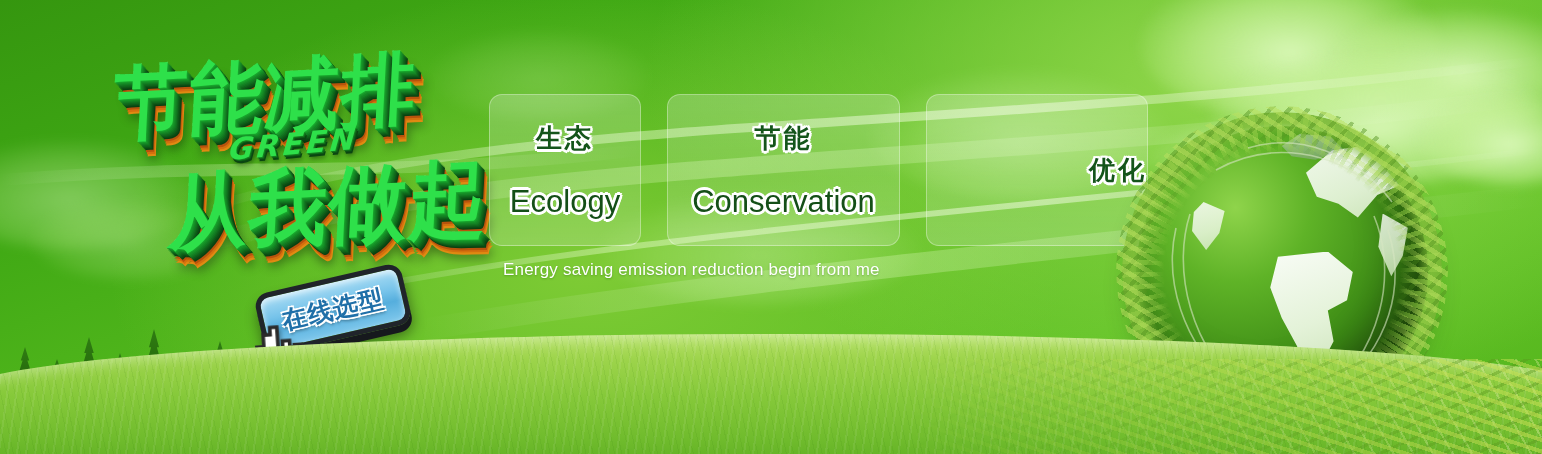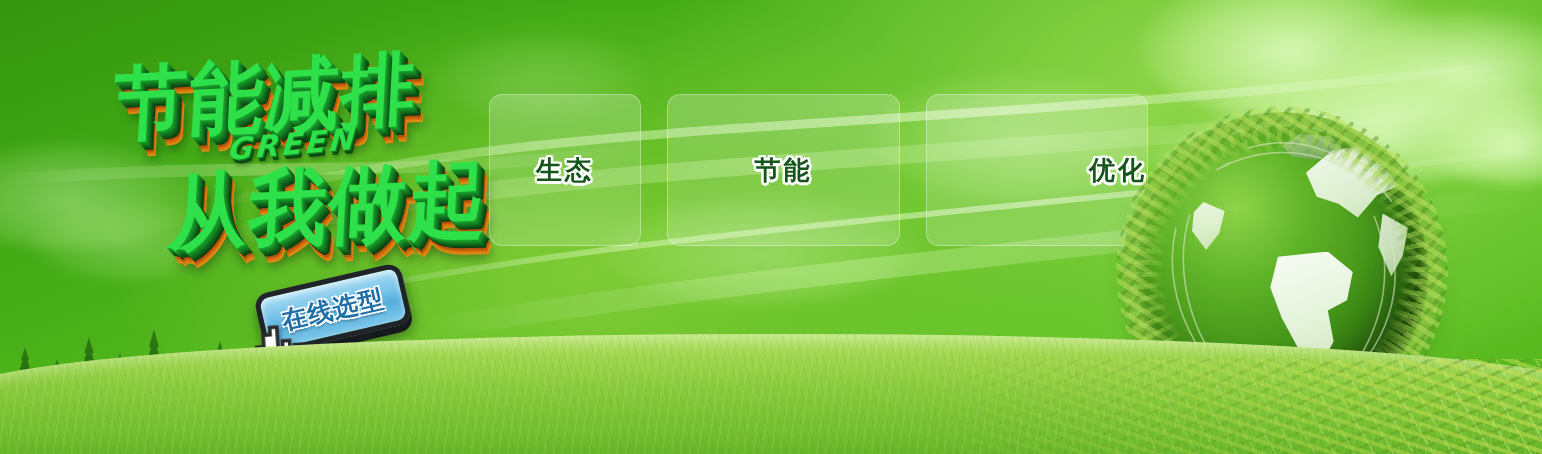--- a/index.html
+++ b/index.html
@@ -325,29 +325,32 @@
   <div id="online-select-button">
     <span id="online-select-label">在线选型</span>
   </div>
   <svg id="hand-cursor-icon" viewBox="0 0 64 68">
     <path d="M14 30 L14 22 L20 22 L20 12 L26 12 L26 6 L32 6 L32 26 L36 26 L36 18 L42 18 L42 28 L46 28 L46 22 L52 22 L52 44 L48 56 L40 64 L22 64 L12 52 L4 40 L4 34 L10 30 Z" fill="#ffffff" stroke="#2a2a2a" stroke-width="3" stroke-linejoin="miter"></path>
   </svg>
 
   <div id="feature-boxes">
     <div class="feature-box" id="feature-box-1">
       <span class="feature-cn">生态</span>
+      <span class="feature-en">Ecology</span>
     </div>
     <div class="feature-box" id="feature-box-2">
       <span class="feature-cn">节能</span>
+      <span class="feature-en">Conservation</span>
     </div>
     <div class="feature-box" id="feature-box-3">
       <span class="feature-cn">优化</span>
     </div>
   </div>
 
+  <div id="tagline">Energy saving emission reduction begin from me</div>
 
   <div id="globe-wrap">
     <div id="globe-sphere">
       <div class="continent" id="continent-north-america"></div>
       <div class="continent" id="continent-south-america"></div>
       <div class="continent" id="continent-greenland"></div>
       <div class="continent" id="continent-africa-sliver"></div>
       <div class="continent" id="globe-polar-cap"></div>
     </div>
     <div id="globe-leaves"></div>

